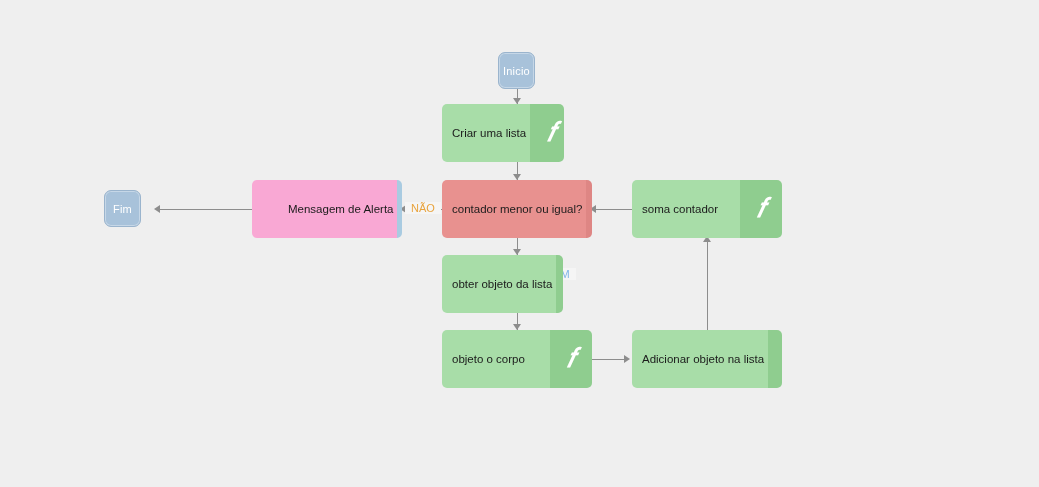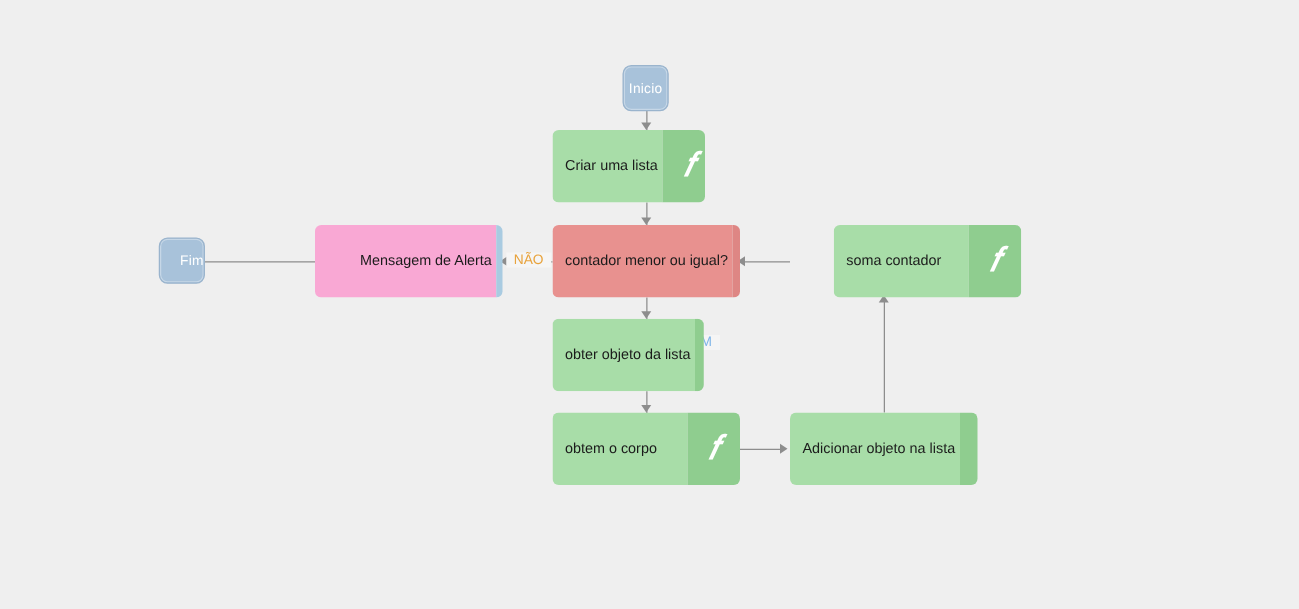--- a/index.html
+++ b/index.html
@@ -196,40 +196,40 @@
     <div class="body">Mensagem de Alerta</div>
     <div class="iconpad">
       <svg width="24" height="22" viewBox="0 0 24 22" aria-hidden="true">
         <rect x="2" y="2.5" width="20" height="13.5" rx="1.6" fill="none" stroke="#ffffff" stroke-width="2"></rect>
         <rect x="9.4" y="16.2" width="5.2" height="2.6" fill="#ffffff"></rect>
         <rect x="5.4" y="18.2" width="13.2" height="2" rx="0.8" fill="#ffffff"></rect>
       </svg>
     </div>
   </div>
 
-  <div class="terminal" style="left:127px; top:190px;justify-content:flex-end;">
+  <div class="terminal" style="left:104px; top:190px;">
     <span>Fim</span>
   </div>
 
-  <div class="node green" style="left:632px; top:180px; width:150px;margin-left:35px;">
+  <div class="node green" style="left:632px; top:180px; width:150px;">
     <div class="body">soma contador</div>
     <div class="iconpad">
       <span class="fglyph">𝑓</span>
     </div>
   </div>
 
   <div class="node green" style="left:442px; top:255px; width:121px;">
     <div class="body">obter objeto da lista</div>
     <div class="iconpad">
       <span class="fglyph">𝑓</span>
     </div>
   </div>
 
   <div class="node green" style="left:442px; top:330px; width:150px;">
-    <div class="body">obtem o corpo</div>
+    <div class="body">objeto o corpo</div>
     <div class="iconpad">
       <span class="fglyph">𝑓</span>
     </div>
   </div>
 
   <div class="node green" style="left:632px; top:330px; width:150px;">
     <div class="body">Adicionar objeto na lista</div>
     <div class="iconpad">
       
     </div>

